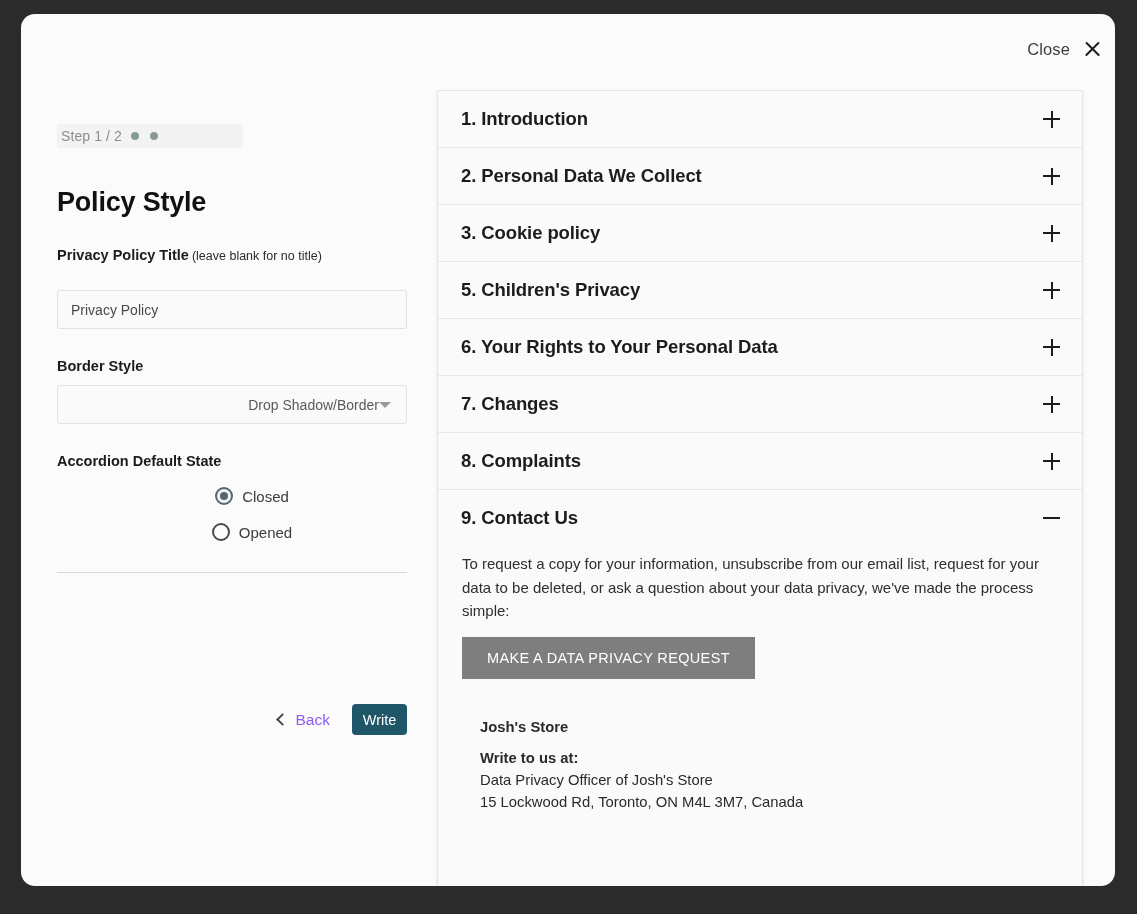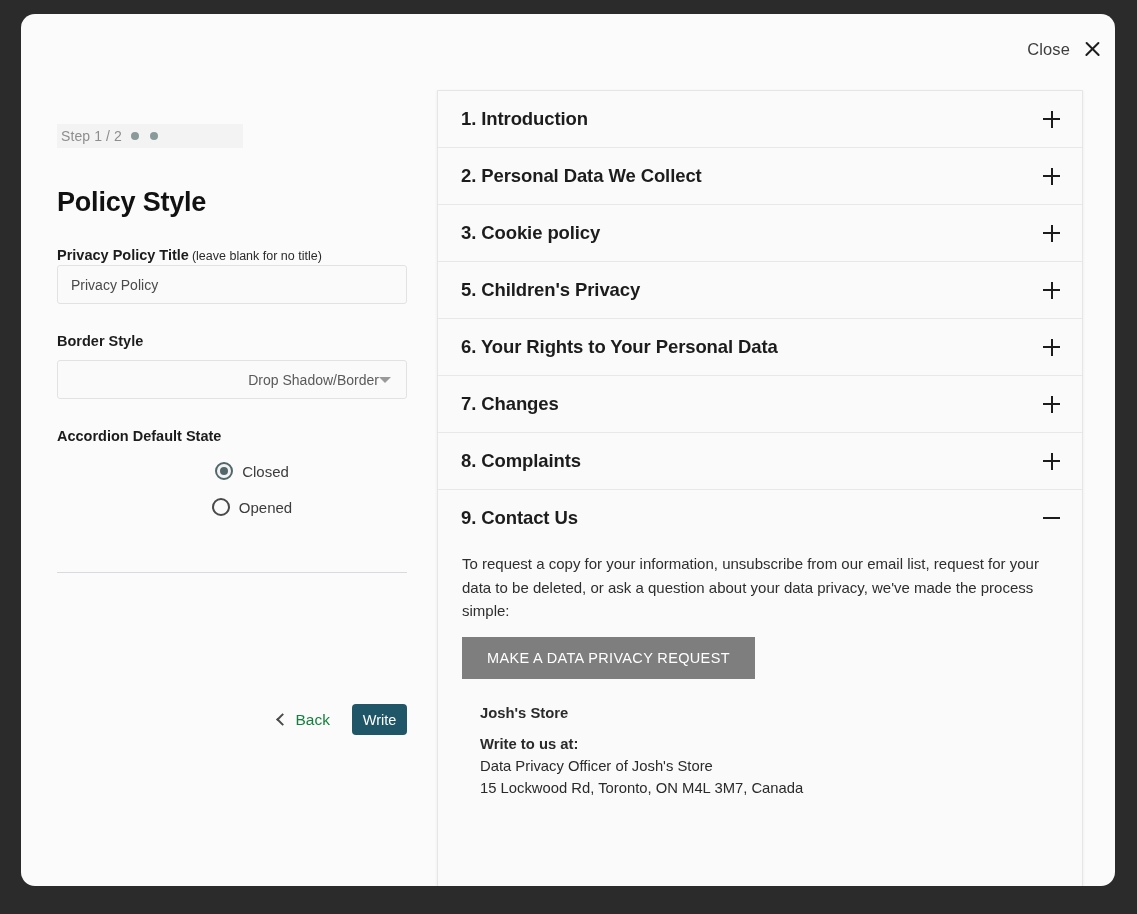--- a/index.html
+++ b/index.html
@@ -111,21 +111,21 @@
     color: #1c1c1c;
   }
   .field-label .hint {
     font-weight: normal;
     font-size: 12.5px;
     color: #2b2b2b;
     margin-left: 3px;
   }
 
   .text-input {
-    margin-top: 2px;
+    margin-top: 27px;
     width: 350px;
     height: 39px;
     background: #fafafa;
     border: 1px solid #e2e2e2;
     border-radius: 3px;
     display: flex;
     align-items: center;
     padding: 0 13px;
     font-size: 14px;
     color: #4a4a4a;
@@ -208,21 +208,21 @@
     display: flex;
     align-items: center;
     justify-content: flex-end;
     gap: 22px;
   }
   #back-button {
     display: flex;
     align-items: center;
     gap: 9px;
     font-size: 15.5px;
-    color: #15803d;
+    color: #8b5cf6;
     cursor: pointer;
     background: none; border: none;
     font-family: "Liberation Sans", sans-serif;
     padding: 0;
   }
   .chev-left {
     width: 9px; height: 9px;
     border-left: 2px solid #4a4a4a;
     border-bottom: 2px solid #4a4a4a;
     transform: rotate(45deg);
@@ -309,21 +309,21 @@
     color: #ffffff;
     border: none;
     height: 42px;
     padding: 0 25px;
     font-size: 14.5px;
     letter-spacing: .35px;
     cursor: pointer;
     font-family: "Liberation Sans", sans-serif;
   }
   #contact-block {
-    margin-top: 24px;
+    margin-top: 38px;
     padding-left: 18px;
     font-size: 14.8px;
     color: #2a2a2a;
     line-height: 1.48;
   }
   #contact-block .b { font-weight: bold; }
   #store-name { font-weight: bold; margin-bottom: 9px; }
 </style>
 </head>
 <body>

